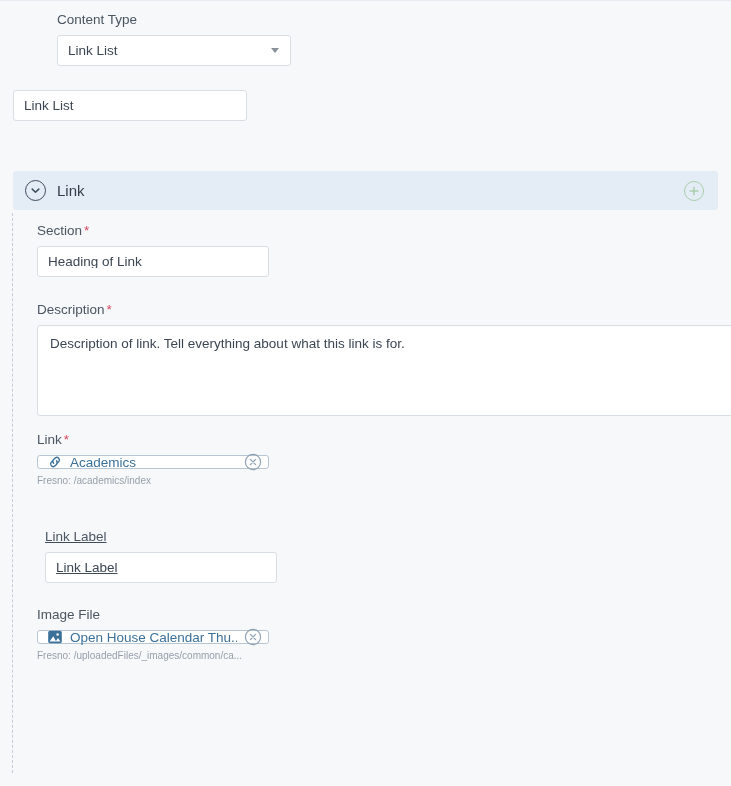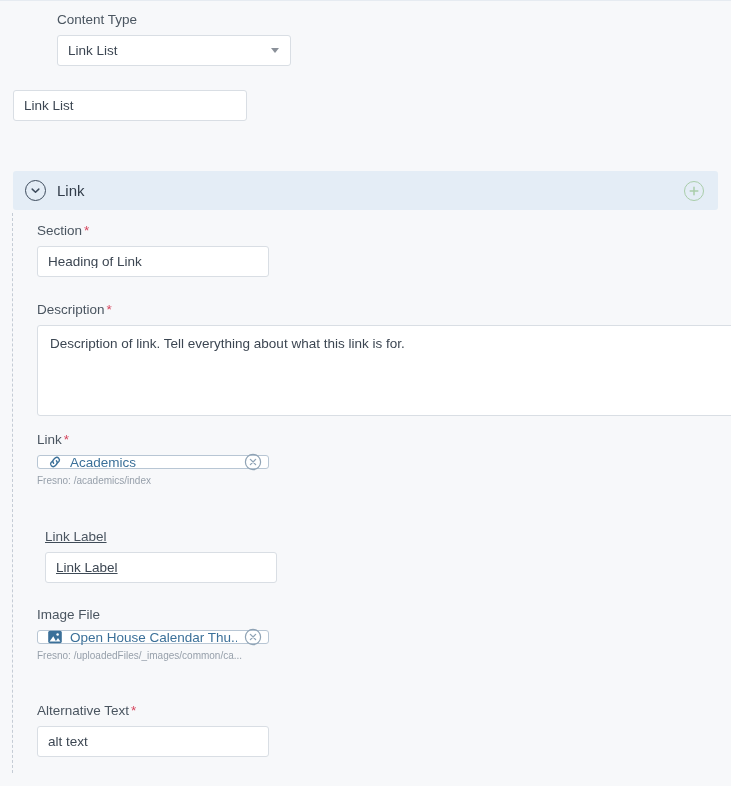--- a/index.html
+++ b/index.html
@@ -284,22 +284,14 @@
       <span class="clear-btn">
         <svg width="18" height="18" viewBox="0 0 18 18" aria-hidden="true">
           <circle cx="9" cy="9" r="7.6" fill="none" stroke="#8fa3b5" stroke-width="1.2"></circle>
           <path d="M6.4 6.4 L11.6 11.6 M11.6 6.4 L6.4 11.6" fill="none" stroke="#8fa3b5" stroke-width="1.3" stroke-linecap="round"></path>
         </svg>
       </span>
     </div>
     <div class="helper-text">Fresno: /uploadedFiles/_images/common/ca...</div>
   </div>
 
-  <div class="nested-field" id="alt-text-block">
-    <div class="field-label">
-      <span>Alternative Text</span><span class="req-star">*</span>
-    </div>
-    <div class="text-input">
-      <span class="val">alt text</span>
-    </div>
-  </div>
 
 </div>
 
 </body></html>

